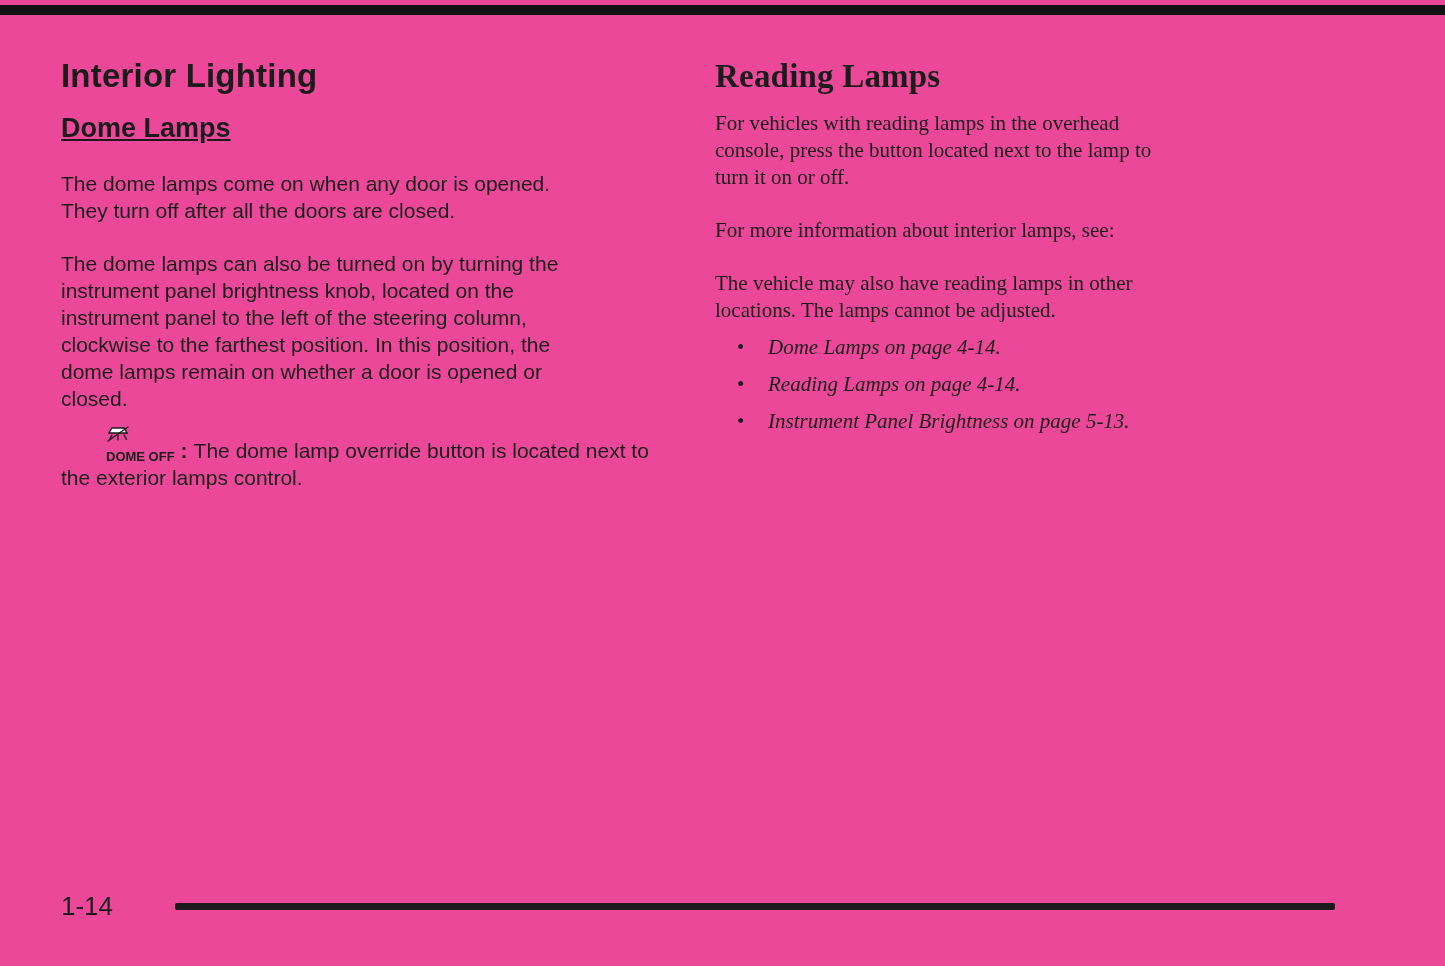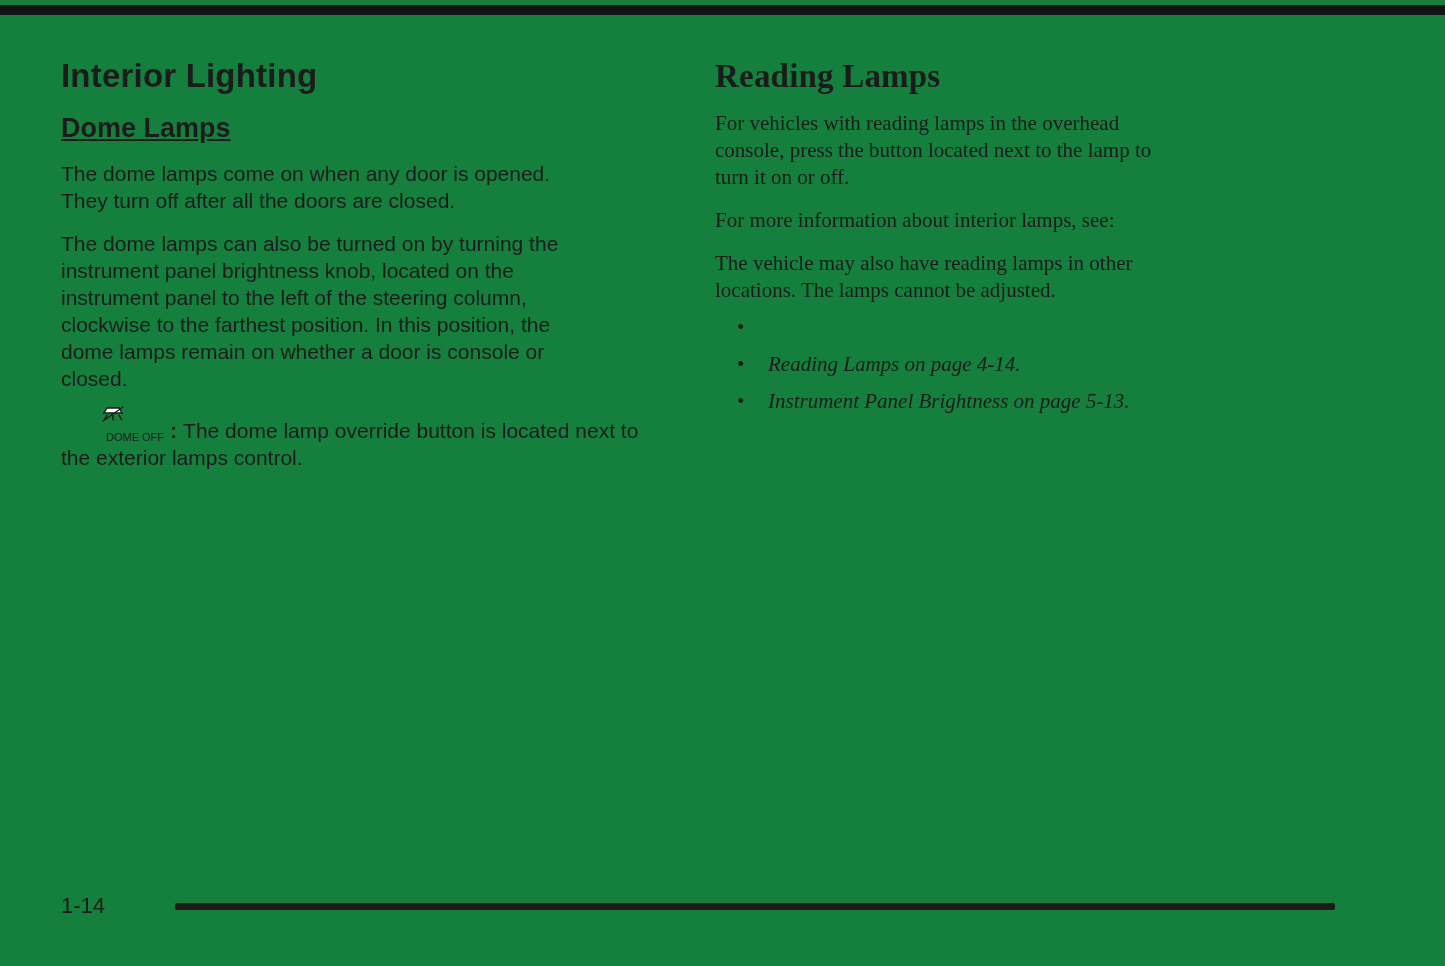--- a/index.html
+++ b/index.html
@@ -4,21 +4,21 @@
 <style>
   * { margin: 0; padding: 0; box-sizing: border-box; }
   html, body { width: 1445px; height: 966px; }
   body {
     background: #ffffff;
     font-family: "Liberation Sans", sans-serif;
     color: #1b1b1b;
     position: relative;
     overflow: hidden;
   }
-  .page { position: absolute; inset: 0; background: #15803d; }
+  .page { position: absolute; inset: 0; background: #ec4899; }
 
   .top-rule {
     position: absolute;
     left: 0; top: 5px;
     width: 100%; height: 10px;
     background: #121212;
   }
 
   .column { position: absolute; top: 56px; }
   .col-left  { left: 61px;  width: 618px; }
@@ -35,38 +35,38 @@
     font-size: 27px;
     font-weight: bold;
     line-height: 32px;
     margin-top: 16px;
     color: #1b1b1b;
     text-decoration: underline;
   }
   .body-para {
     font-size: 21px;
     line-height: 27px;
-    margin-top: 16px;
+    margin-top: 26px;
     white-space: pre-line;
     color: #1b1b1b;
   }
   .col-right .body-para.first { margin-top: 14px; }
 
   .icon-para { margin-top: 14px; }
   .inline-icon {
     display: inline-block;
     vertical-align: -3px;
     text-align: center;
     margin-right: 4px;
     line-height: 1;
   }
   .inline-icon svg { display: block; margin: 0 auto 1px auto; }
   .icon-label {
-    font-size: 11px;
-    font-weight: normal;
+    font-size: 13px;
+    font-weight: bold;
     letter-spacing: 0;
     white-space: nowrap;
     color: #1b1b1b;
     padding-left: 45px;
   }
   .icon-colon { font-weight: bold; padding: 0 6px 0 2px; }
 
   .bullet-list { margin-top: 10px; }
   .bullet-row {
     display: flex;
@@ -77,21 +77,21 @@
   .bullet-dot {
     width: 53px;
     padding-left: 22px;
     flex: 0 0 auto;
   }
   .bullet-text { font-style: italic; }
 
   .footer-page-number {
     position: absolute;
     left: 61px; top: 893px;
-    font-size: 22px;
+    font-size: 26px;
     line-height: 26px;
     color: #1b1b1b;
   }
   .bottom-rule {
     position: absolute;
     left: 175px; top: 903px;
     width: 1160px; height: 7px;
     background: #1b1b1b;
     border-radius: 2px;
   }
@@ -108,21 +108,21 @@
 
     <h2 class="section-heading">Dome Lamps</h2>
 
     <p class="body-para">The dome lamps come on when any door is opened.
 They turn off after all the doors are closed.</p>
 
     <p class="body-para">The dome lamps can also be turned on by turning the
 instrument panel brightness knob, located on the
 instrument panel to the left of the steering column,
 clockwise to the farthest position. In this position, the
-dome lamps remain on whether a door is console or
+dome lamps remain on whether a door is opened or
 closed.</p>
 
     <p class="body-para icon-para"><span class="inline-icon"><svg width="24" height="16" viewBox="0 0 24 16" fill="none" stroke="#1b1b1b" stroke-width="1.4" stroke-linecap="round">
             <path d="M6 2 L18 2 L21 7 L3 7 Z" fill="#ffffff"></path>
             <line x1="6" y1="9" x2="3.5" y2="13.5"></line>
             <line x1="12" y1="9" x2="12" y2="14"></line>
             <line x1="18" y1="9" x2="20.5" y2="13.5"></line>
             <line x1="2" y1="15" x2="22" y2="1"></line>
           </svg><span class="icon-label">DOME OFF</span></span><span class="icon-colon">:</span><span>The dome lamp override button is located next to
 the exterior lamps control.</span></p>
@@ -137,20 +137,21 @@
 turn it on or off.</p>
 
     <p class="body-para">For more information about interior lamps, see:</p>
 
     <p class="body-para">The vehicle may also have reading lamps in other
 locations. The lamps cannot be adjusted.</p>
 
     <div class="bullet-list">
       <div class="bullet-row">
         <span class="bullet-dot">•</span>
+        <span class="bullet-text">Dome Lamps on page 4-14.</span>
       </div>
       <div class="bullet-row">
         <span class="bullet-dot">•</span>
         <span class="bullet-text">Reading Lamps on page 4-14.</span>
       </div>
       <div class="bullet-row">
         <span class="bullet-dot">•</span>
         <span class="bullet-text">Instrument Panel Brightness on page 5-13.</span>
       </div>
     </div>

